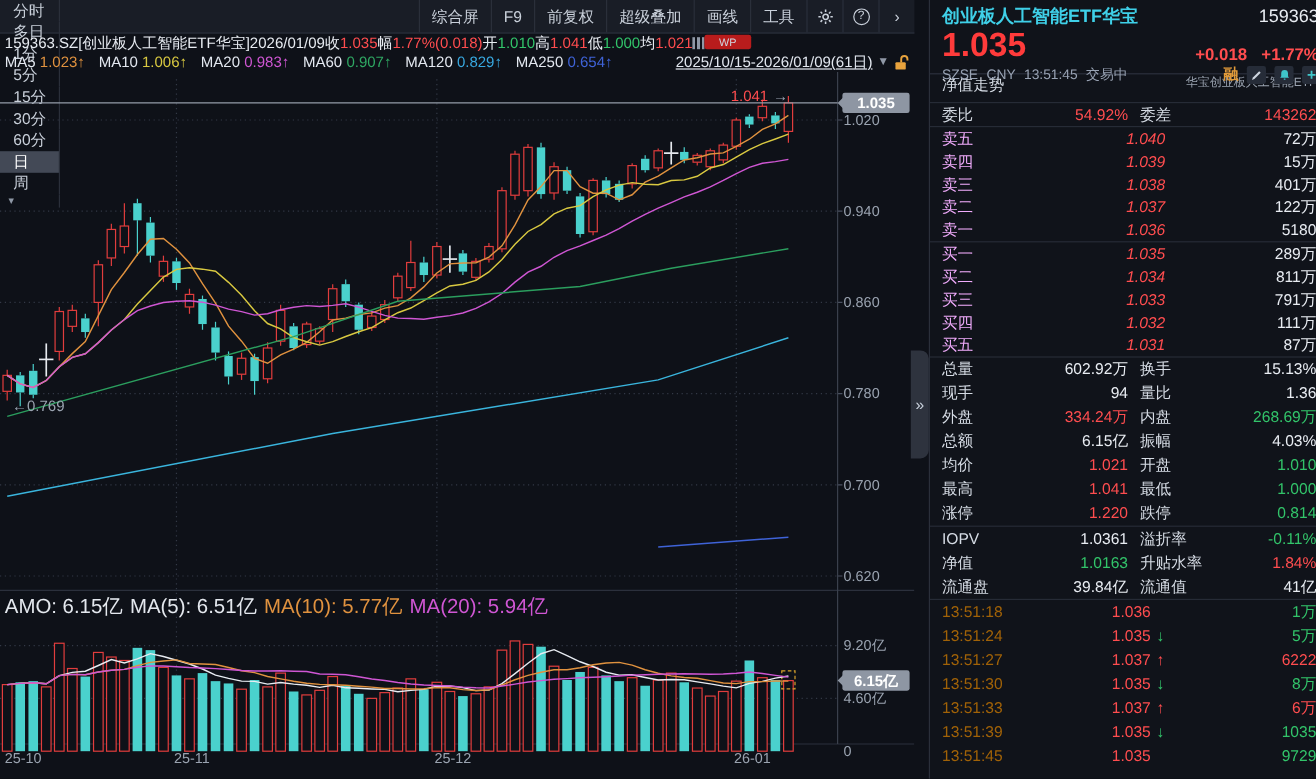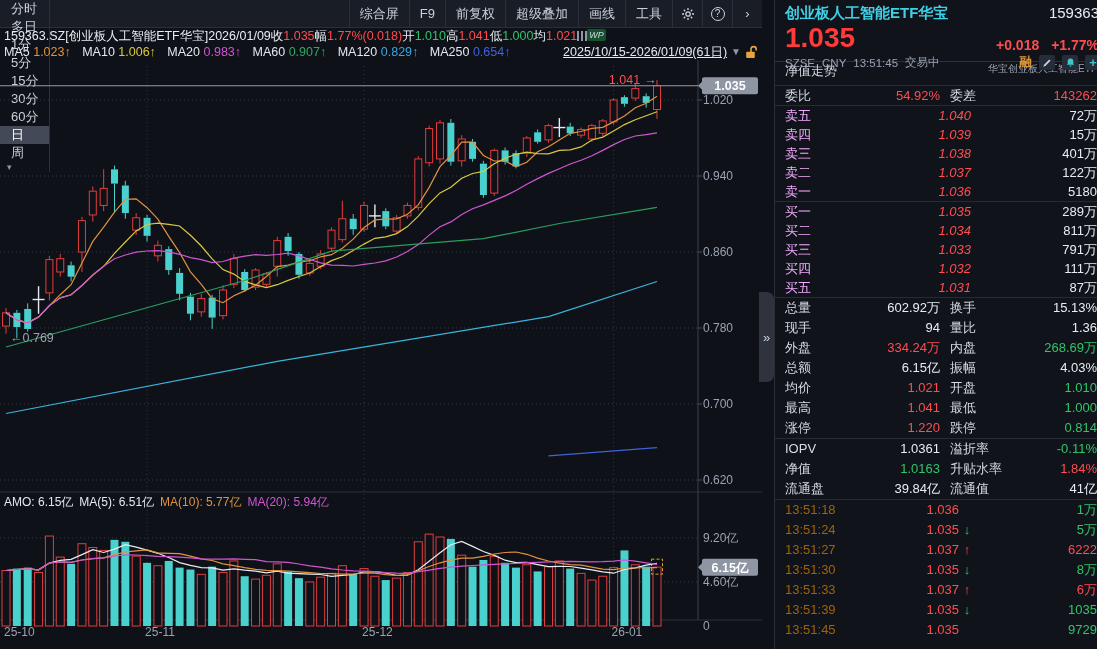--- a/index.html
+++ b/index.html
@@ -25,30 +25,30 @@
   #info-row span { margin-right:0; }
   #ma-row { position:absolute; left:0; top:44px; width:762px; height:16px; font-size:12.5px;
     line-height:16px; white-space:nowrap; padding-left:4px; color:#e3e8f0; display:flex; }
   .red   { color:#ff4d4f; }
   .green { color:#32c46a; }
   .white { color:#e8ecf2; }
   #range-box { margin-left:auto; padding-right:4px; display:flex; align-items:center; gap:4px; }
   #range-label { text-decoration:underline; color:#e3e8f0; }
   .caret-down { color:#8f98a6; font-size:10px; }
 
-  .wp-badge { display:inline-block; background:#14532d; color:#cfd6e0; font-size:9px;
-    padding:0 2px; border-radius:2px; line-height:12px; vertical-align:2px;font-style:italic; }
+  .wp-badge { display:inline-block; background:#b91c1c; color:#cfd6e0; font-size:9px;
+    padding:0 12px; border-radius:2px; line-height:12px; vertical-align:2px; }
   .mini-bars { display:inline-block; width:10px; height:10px; vertical-align:-1px;
     background:linear-gradient(90deg,#8f98a6 2px,transparent 2px,transparent 4px,#8f98a6 4px,#8f98a6 6px,transparent 6px,transparent 8px,#8f98a6 8px); }
 
   
   #chart-svg { position:absolute; left:0; top:60px; }
   .grid { stroke:#333946; stroke-width:1; stroke-dasharray:1 3; }
   .axlbl { fill:#9aa3b0; font-size:12px; }
-  #amo-row { position:absolute; left:4px; top:494px; font-size:12px; white-space:nowrap; z-index:3; }
+  #amo-row { position:absolute; left:4px; top:494px; font-size:17px; white-space:nowrap; z-index:3; }
   #amo-row span { margin-right:6px; }
 
   
   #panel { position:absolute; left:774px; top:0; width:335px; height:649px; background:#10131a;
     border-left:1px solid #2a2f3a; font-size:13px; }
   #p-header { height:62px; border-bottom:1px solid #2b303c; position:relative; }
   #p-row1 { display:flex; padding:4px 10px 0 10px; align-items:baseline; }
   #p-title { color:#3fd0e8; font-weight:bold; font-size:15px; }
   #p-code  { margin-left:auto; font-size:15px; color:#e8ecf2; }
   #p-row2 { display:flex; align-items:flex-end; padding:0 10px; }

